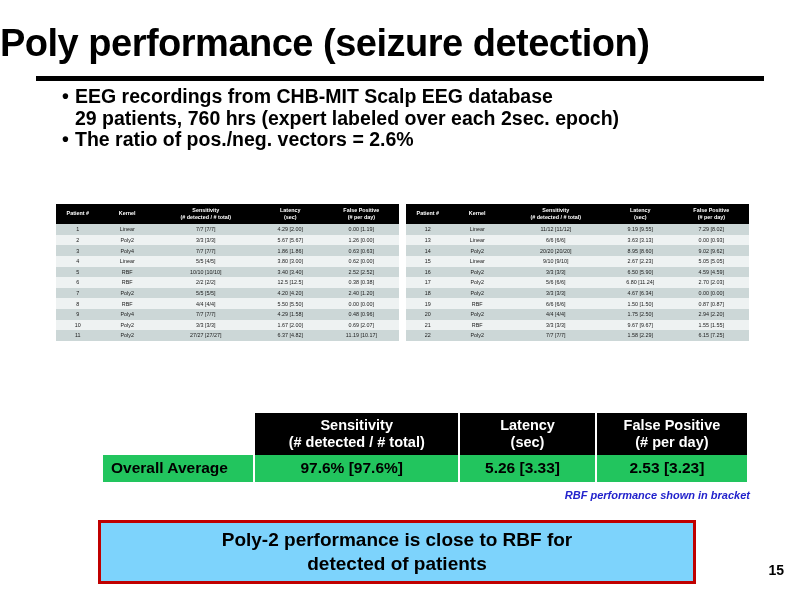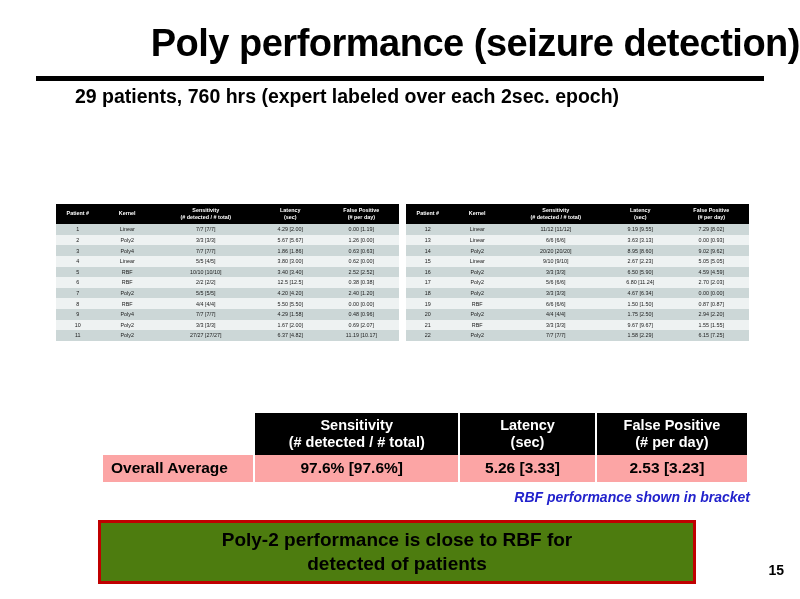--- a/index.html
+++ b/index.html
@@ -8,21 +8,21 @@
     background:#ffffff;
     font-family:"Liberation Sans", sans-serif;
     color:#000000;
     position:relative;
   }
   .slide{position:absolute;left:0;top:0;width:800px;height:599px;}
 
   
   .title{
     position:absolute;left:0;top:22px;width:800px;
-    text-align:right;
+    text-align:left;
     font-size:38px;font-weight:bold;
     letter-spacing:-0.5px;
     font-family:"Liberation Sans", sans-serif;
     white-space:nowrap;
   }
   .title-rule{
     position:absolute;left:36px;top:76px;width:728px;height:5px;background:#000;
   }
 
   
@@ -78,47 +78,47 @@
     line-height:16.5px;
     padding:4px 2px 5px 2px;
     text-align:center;
     border-left:2px solid #ffffff;
     border-right:2px solid #ffffff;
   }
   .summary th.blank{
     background:#ffffff;border:none;
   }
   .summary td{
-    background:#fca5a5;
+    background:#22c55e;
     font-size:15.5px;font-weight:bold;
     text-align:center;
     padding:4px 12px 5px 2px;
     border-left:2px solid #ffffff;
     border-right:2px solid #ffffff;
     margin-left:22px;
   }
   .summary td.rowlabel{text-align:left;padding-left:8px;border-left:none;}
   .sum-c1{width:23.5%;}
   .sum-c2{width:32%;}
   .sum-c3{width:21%;}
   .sum-c4{width:23.5%;}
 
   
   .note{
     position:absolute;right:50px;top:489px;
-    font-size:14px;font-weight:bold;font-style:italic;
+    font-size:11px;font-weight:bold;font-style:italic;
     color:#2222cc;
     white-space:nowrap;
   }
 
   
   .conclusion{
     position:absolute;left:98px;top:520px;width:598px;height:64px;
     border:3px solid #c00000;
-    background:#4d7c0f;
+    background:#7dd3fc;
     display:flex;align-items:center;justify-content:center;
     text-align:center;
     box-sizing:border-box;
   }
   .conclusion .ctext{
     font-size:19px;font-weight:bold;line-height:24px;
   }
 
   
   .pagenum{
@@ -128,21 +128,23 @@
 </style>
 </head>
 <body>
 
 <div class="slide">
 
   <div class="title">Poly performance (seizure detection)</div>
   <div class="title-rule"></div>
 
   <div class="bullets">
+      <div class="bline"><span class="bdot">•</span><span>EEG recordings from CHB-MIT Scalp EEG database</span></div>
       <div class="bline cont"><span>29 patients, 760 hrs (expert labeled over each 2sec. epoch)</span></div>
+      <div class="bline"><span class="bdot">•</span><span>The ratio of pos./neg. vectors = 2.6%</span></div>
     </div>
 
   <table class="ptable left">
     <thead>
         <tr>
           <th class="col-pat">
             <div>Patient #</div>
           </th>
           <th class="col-ker">
             <div>Kernel</div>

